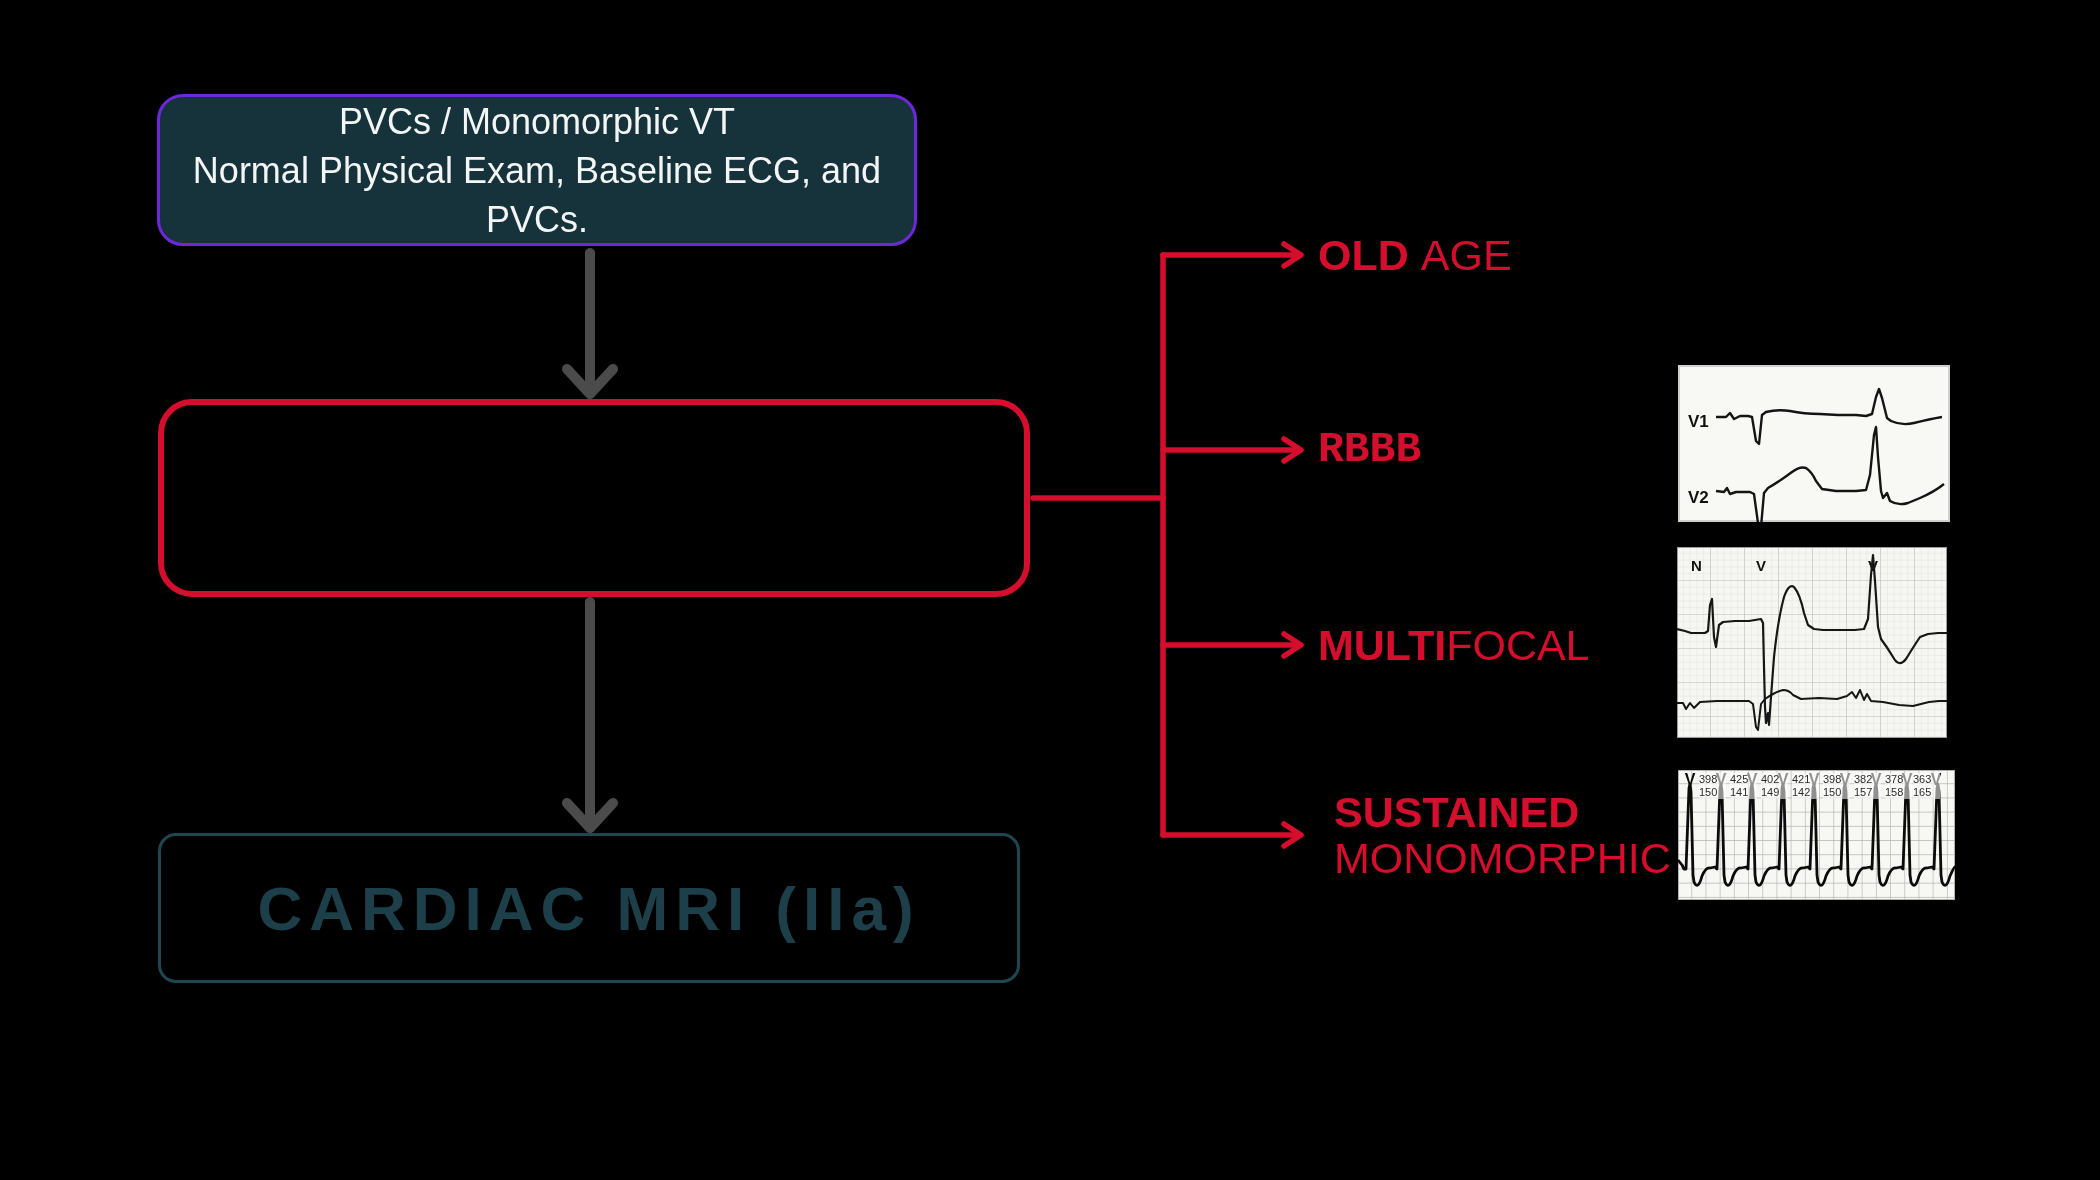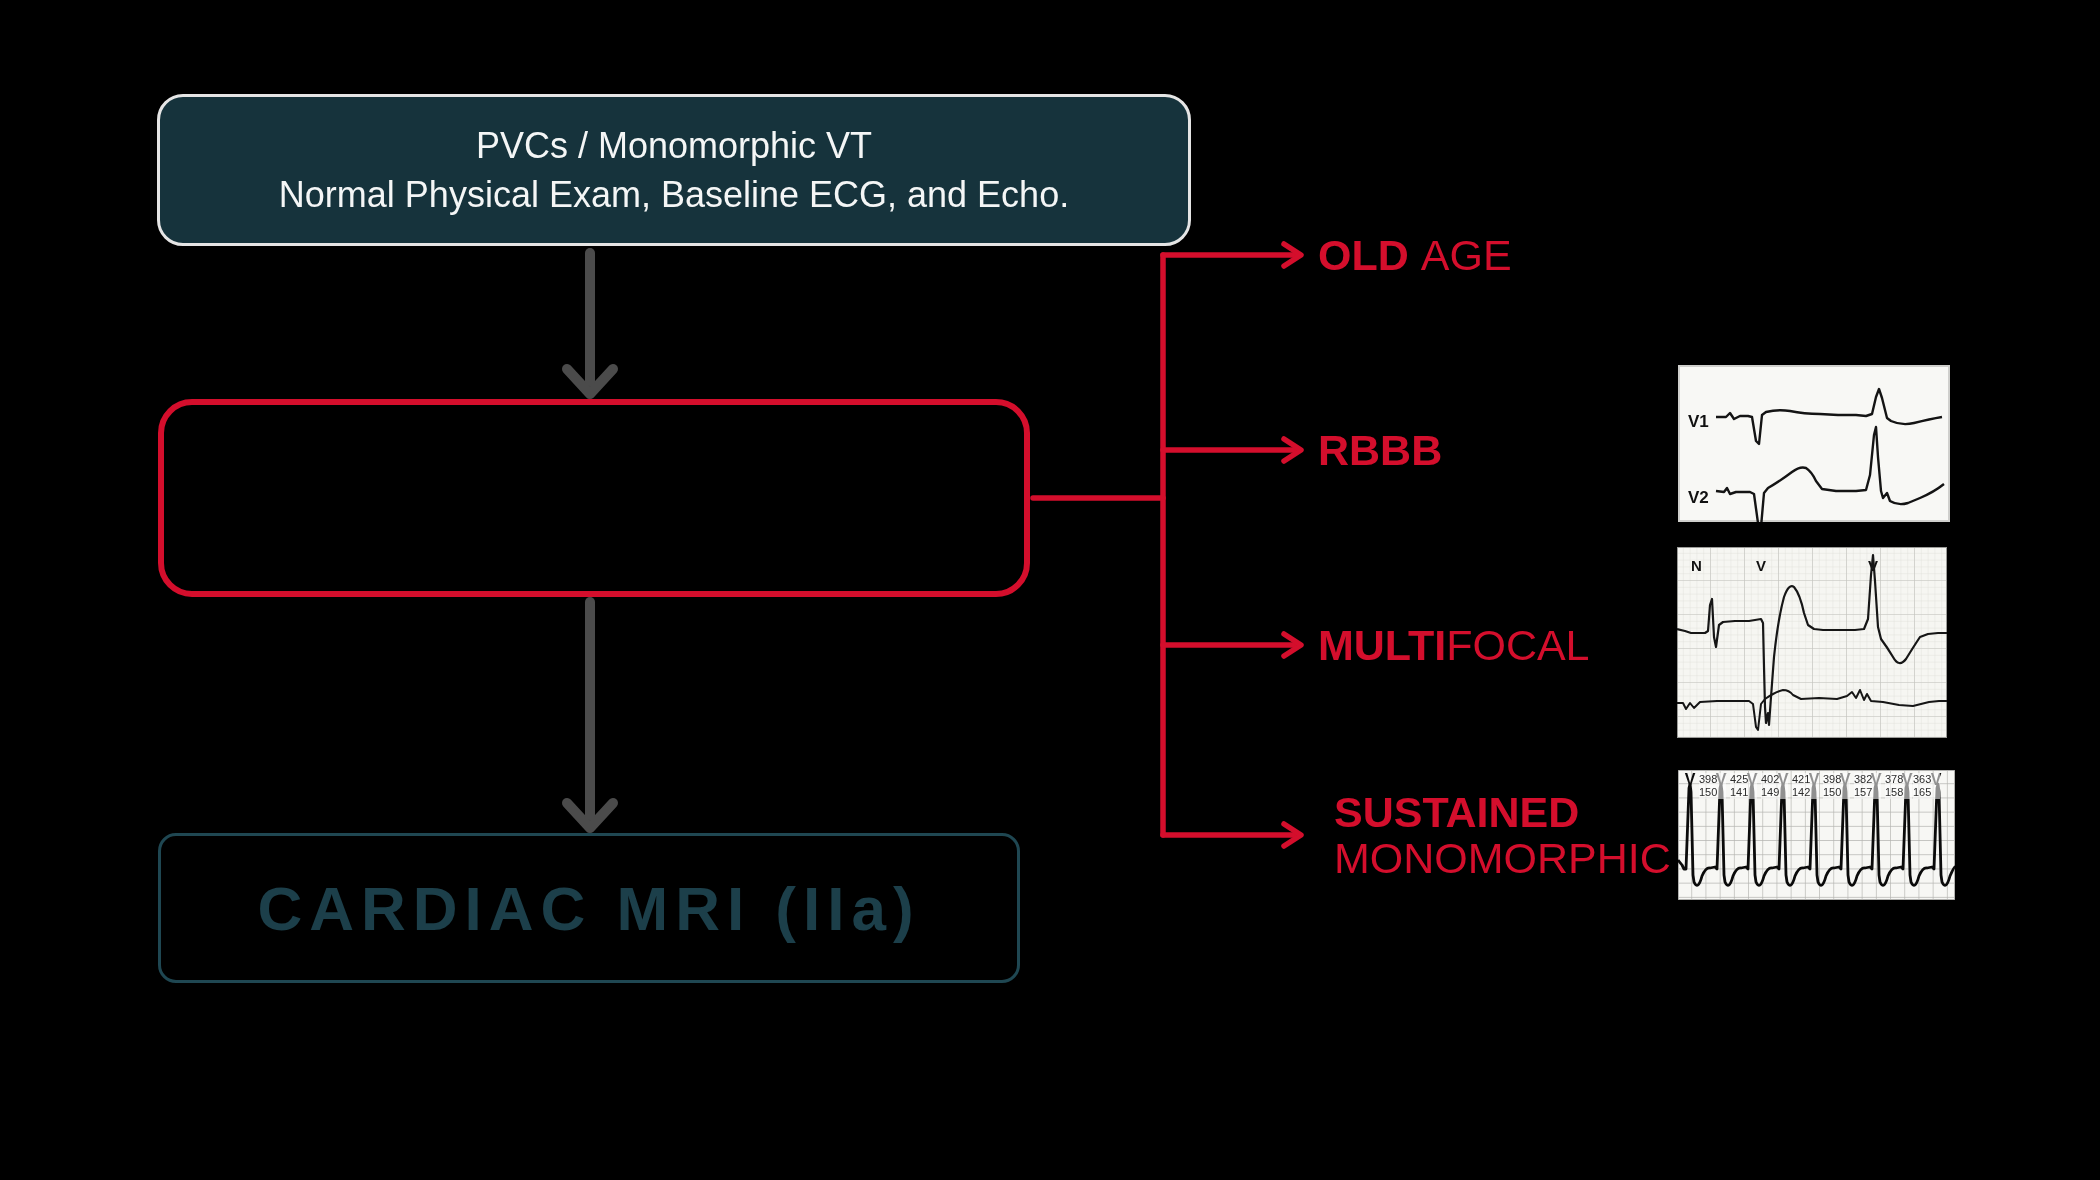--- a/index.html
+++ b/index.html
@@ -3,22 +3,22 @@
 <meta charset="utf-8">
 <style>
   html,body{margin:0;padding:0;background:#000;}
   .canvas{
     position:relative;width:2100px;height:1180px;background:#000;overflow:hidden;
     font-family:"Liberation Sans", sans-serif;
   }
   .abs{position:absolute;}
   
   .title-box{
-    left:157px;top:94px;width:1034px;height:152px;
-    background:#16333c;border:3px solid #e5e5e5;border-radius:26px;
+    left:157px;top:94px;width:760px;height:152px;
+    background:#16333c;border:3px solid #6d28d9;border-radius:26px;
     box-sizing:border-box;display:flex;flex-direction:column;justify-content:center;
     align-items:center;color:#f4f6f6;font-size:36px;font-weight:500;line-height:49px;
     text-align:center;
   }
   
   .criteria-box{
     left:158px;top:399px;width:872px;height:198px;box-sizing:border-box;
     border:6px solid #d40e2c;border-radius:34px;background:transparent;
   }
   
@@ -81,34 +81,34 @@
       <path d="M1163,835 L1294,835"></path>
       <path d="M1284,244 L1301,255 L1284,266"></path>
       <path d="M1284,439 L1301,450 L1284,461"></path>
       <path d="M1284,634 L1301,645 L1284,656"></path>
       <path d="M1284,824 L1301,835 L1284,846"></path>
     </g>
   </svg>
 
   <div class="abs title-box">
     <div>PVCs / Monomorphic VT</div>
-    <div>Normal Physical Exam, Baseline ECG, and Echo.</div>
+    <div>Normal Physical Exam, Baseline ECG, and PVCs.</div>
   </div>
 
   <div class="abs criteria-box"></div>
 
   <div class="abs outcome-box">
     <div class="label">CARDIAC MRI (IIa)</div>
   </div>
 
   <div class="abs branch" style="left:1318px;top:255px;">
     <span class="b gap">OLD</span><span>AGE</span>
   </div>
 
-  <div class="abs branch" style="left:1318px;top:450px;">
+  <div class="abs branch" style="left:1318px;top:450px;font-family:Liberation Mono, monospace;">
     <div class="b">RBBB</div>
   </div>
 
   <div class="abs branch" style="left:1318px;top:645px;">
     <span class="b">MULTI</span><span>FOCAL</span>
   </div>
 
   <div class="abs branch" style="left:1318px;top:835px;margin-left:16px;">
     <div class="b">SUSTAINED</div>
     <div>MONOMORPHIC</div>

